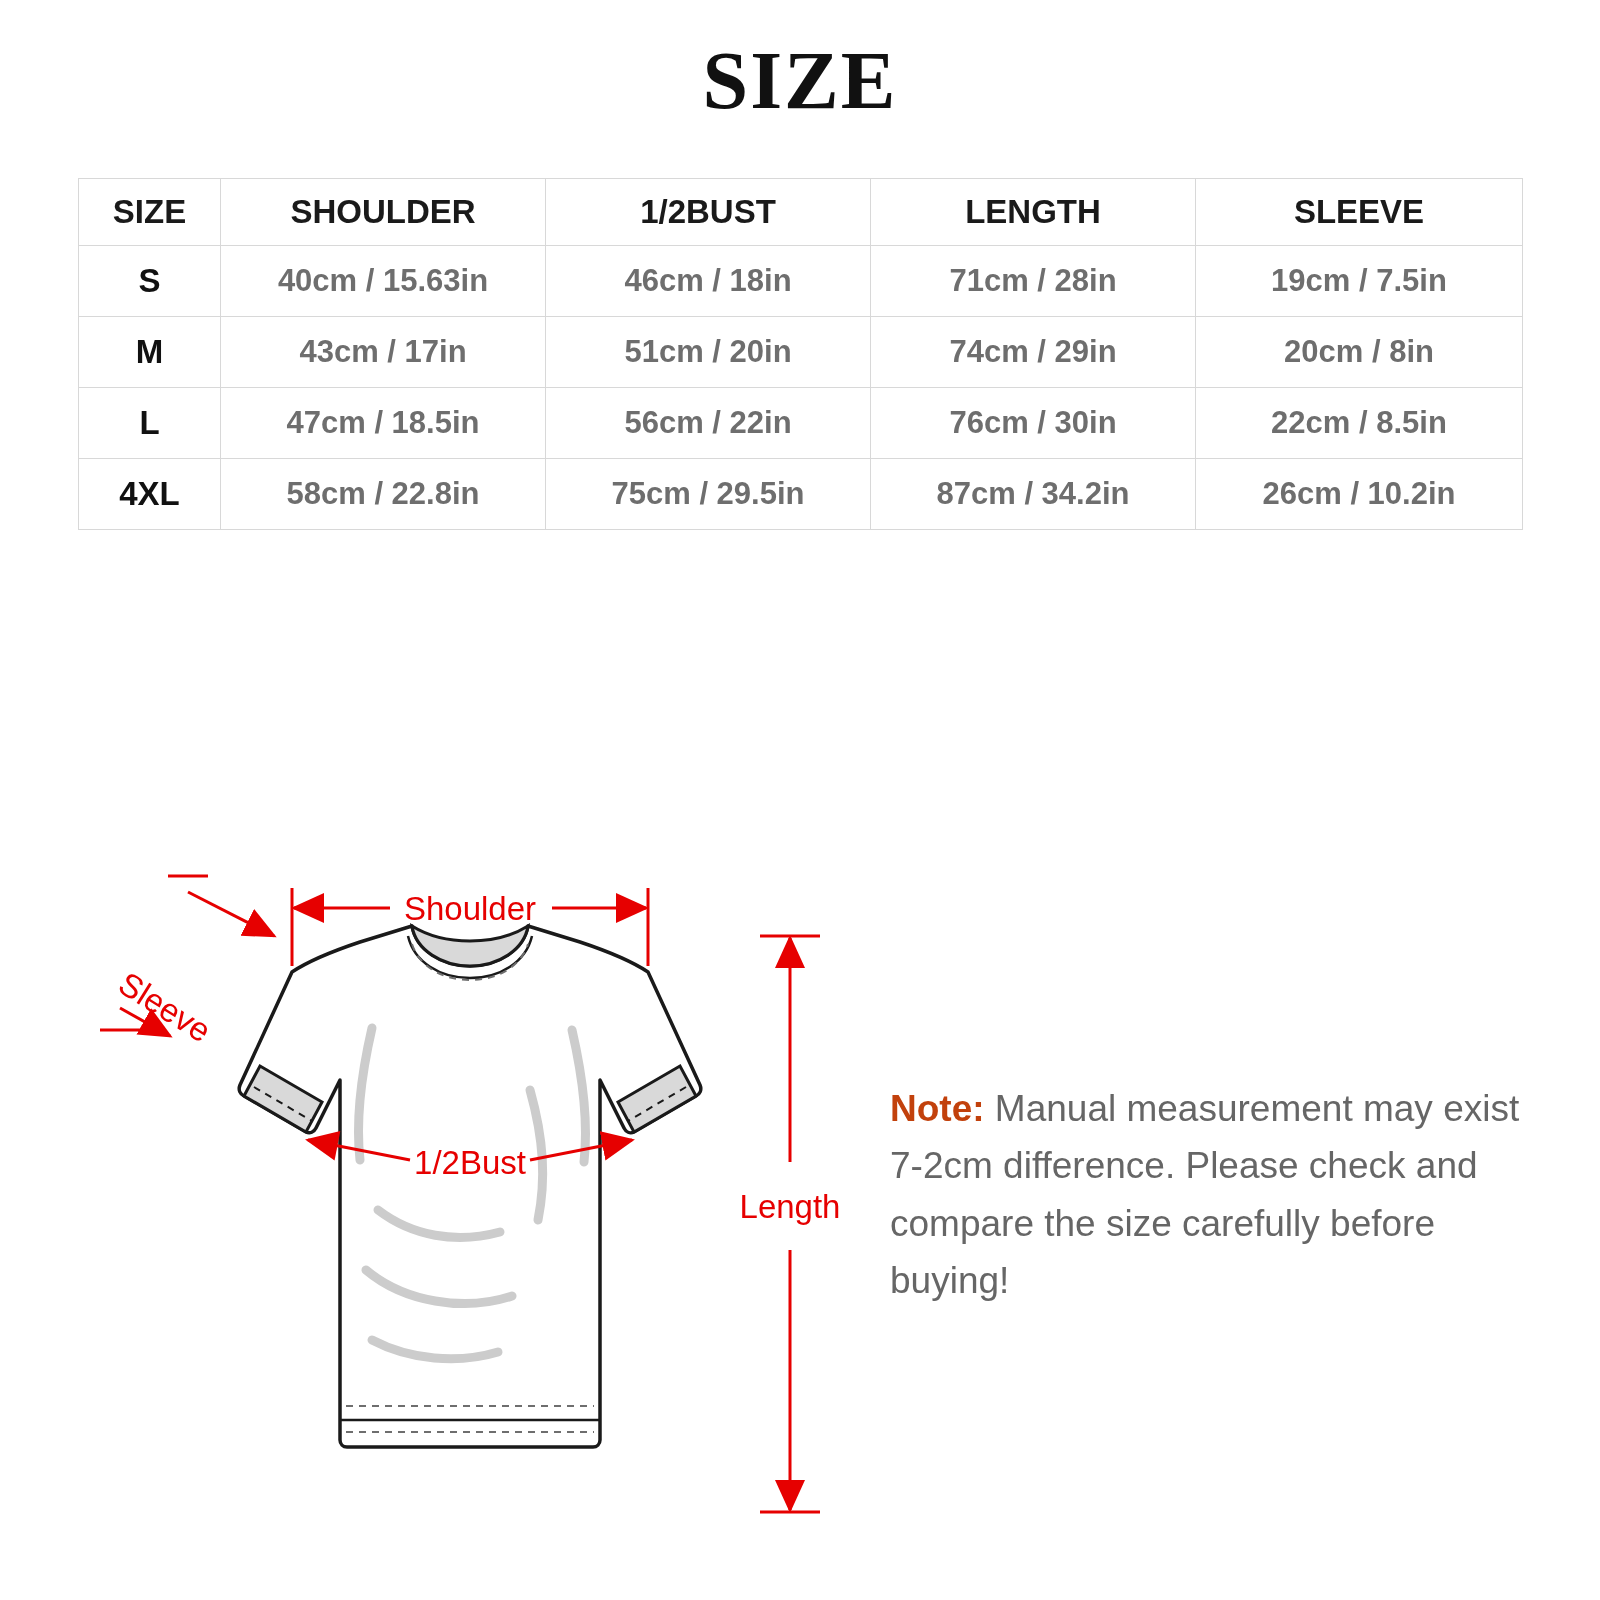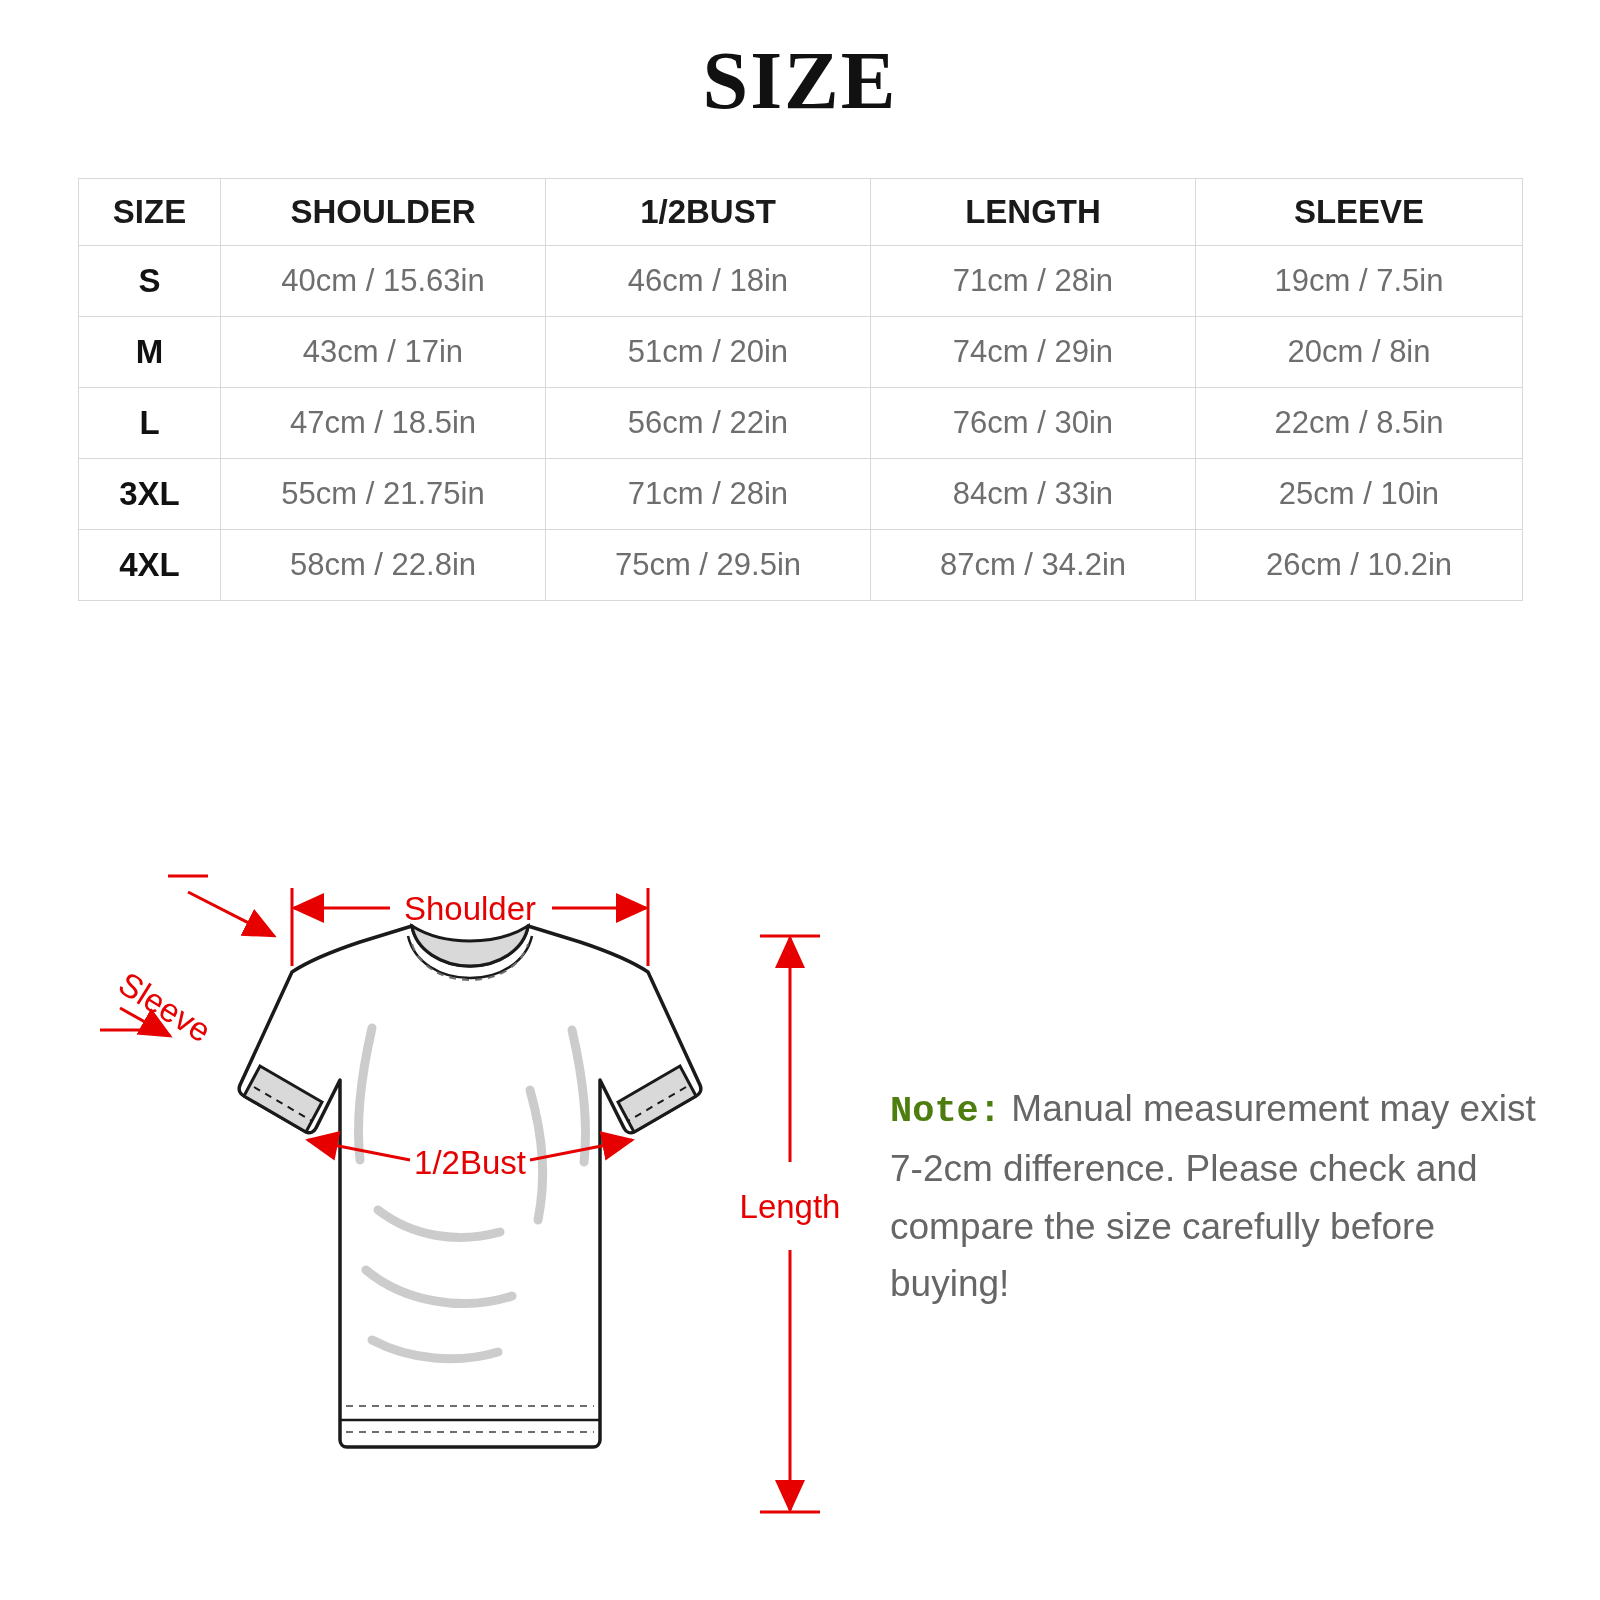--- a/index.html
+++ b/index.html
@@ -48,21 +48,21 @@
   .size-table thead th {
     height: 66px;
     font-size: 33px;
     font-weight: bold;
     color: #1a1a1a;
   }
   .size-table tbody td {
     height: 70px;
     font-size: 31px;
     color: #6e6e6e;
-    font-weight: normal;
+    font-weight: bold;
   }
   .size-table tbody td.size-cell {
     font-size: 33px;
     font-weight: bold;
     color: #111111;
   }
   .col-size   { width: 142px; }
   .col-shoulder { width: 325px; }
   .col-bust   { width: 325px; }
   .col-length { width: 325px; }
@@ -82,23 +82,22 @@
   .note {
     position: absolute;
     top: 1080px;
     left: 890px;
     width: 660px;
     font-size: 37px;
     line-height: 1.55;
     color: #666666;
   }
   .note b {
-    color: #4d7c0f;
-    font-weight: bold;
-    font-family: Liberation Mono, monospace;
+    color: #c2410c;
+    font-weight: bold;
   }
 </style>
 </head>
 <body>
 
 <div class="title">SIZE</div>
 
 <table class="size-table">
   <colgroup>
     <col class="col-size">
@@ -130,27 +129,20 @@
       <td>51cm / 20in</td>
       <td>74cm / 29in</td>
       <td>20cm / 8in</td>
     </tr>
     <tr>
       <td class="size-cell">L</td>
       <td>47cm / 18.5in</td>
       <td>56cm / 22in</td>
       <td>76cm / 30in</td>
       <td>22cm / 8.5in</td>
-    </tr>
-    <tr>
-      <td class="size-cell">3XL</td>
-      <td>55cm / 21.75in</td>
-      <td>71cm / 28in</td>
-      <td>84cm / 33in</td>
-      <td>25cm / 10in</td>
     </tr>
     <tr>
       <td class="size-cell">4XL</td>
       <td>58cm / 22.8in</td>
       <td>75cm / 29.5in</td>
       <td>87cm / 34.2in</td>
       <td>26cm / 10.2in</td>
     </tr>
   </tbody>
 </table>

